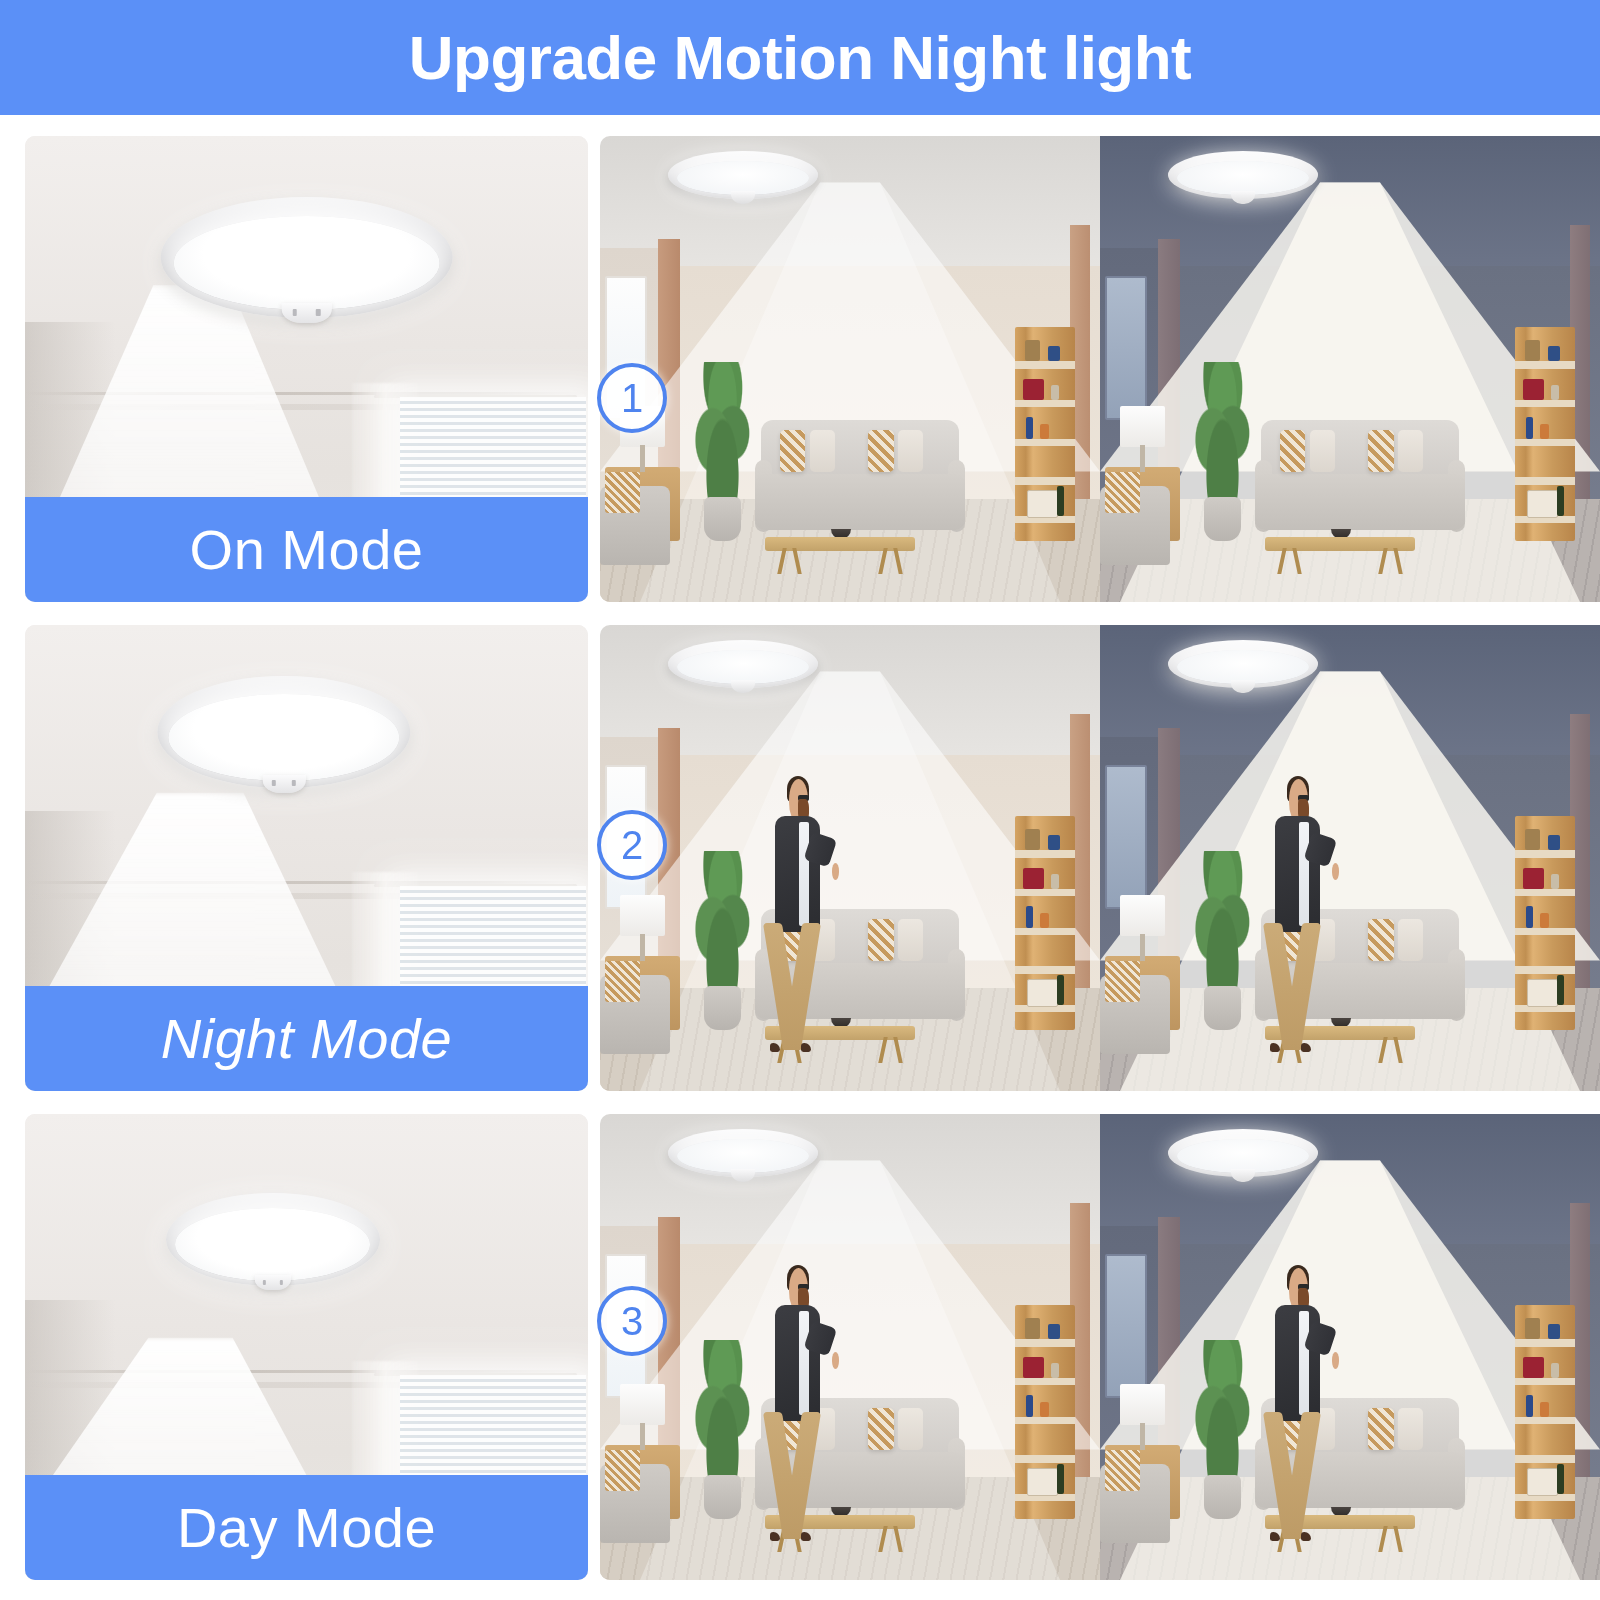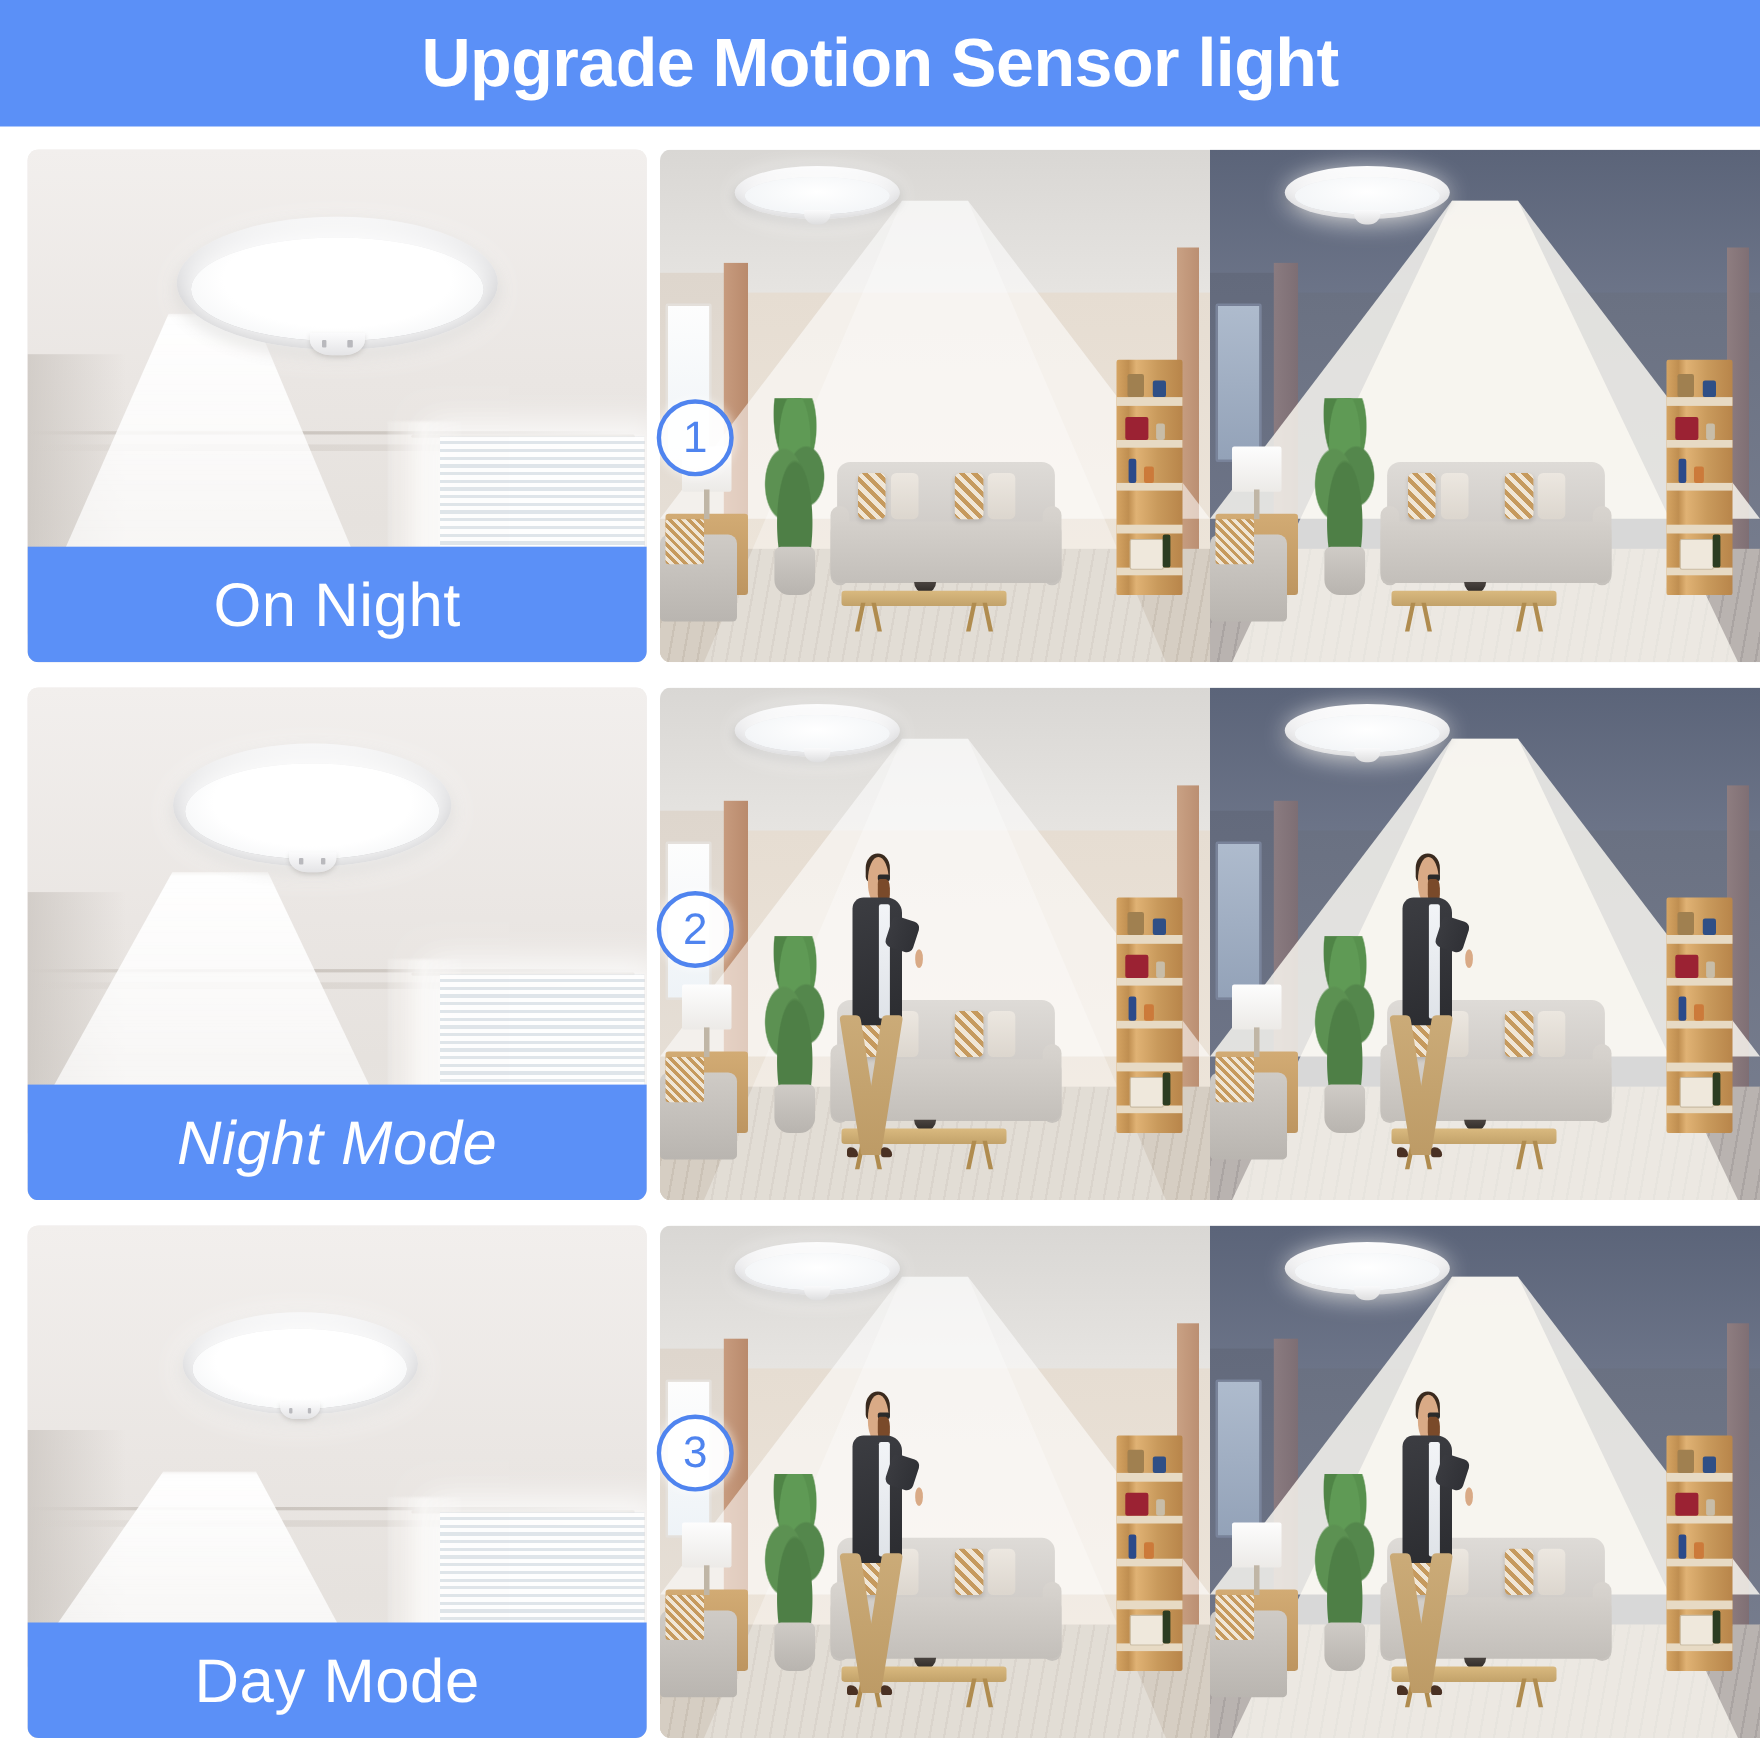--- a/index.html
+++ b/index.html
@@ -415,21 +415,21 @@
   .badge.b1{left:597px;top:363px;}
   .badge.b2{left:597px;top:810px;}
   .badge.b3{left:597px;top:1286px;}
 </style>
 </head>
 <body>
 
 <div class="page">
 
   <div class="header">
-    <div class="header-title">Upgrade Motion Sensor light</div>
+    <div class="header-title">Upgrade Motion Night light</div>
   </div>
 
   <div class="rows">
 
     <div class="row r1">
 
       <div class="left-panel">
         <div class="wall-bg"></div>
         <div class="wall-edge"></div>
         <div class="soffit"></div>
@@ -442,21 +442,21 @@
                     clip-path:polygon(40% 0%, 62% 0%, 100% 100%, 0% 100%);"></div>
 
         <div class="fixture" style="top:13%;width:52%;height:26%;">
           <div class="rim" style="width:100%;height:100%;">
             <div class="diffuser"></div>
             <div class="sensor"></div>
           </div>
         </div>
 
         <div class="mode-band">
-          <div class="mode-label">On Night</div>
+          <div class="mode-label">On Mode</div>
         </div>
       </div>
 
       <div class="right-panel">
 
         <div class="scene">
           <div class="ceiling day"></div>
           <div class="backwall"></div>
           <div class="sidewall-l"></div>
           <div class="pillar"></div>

